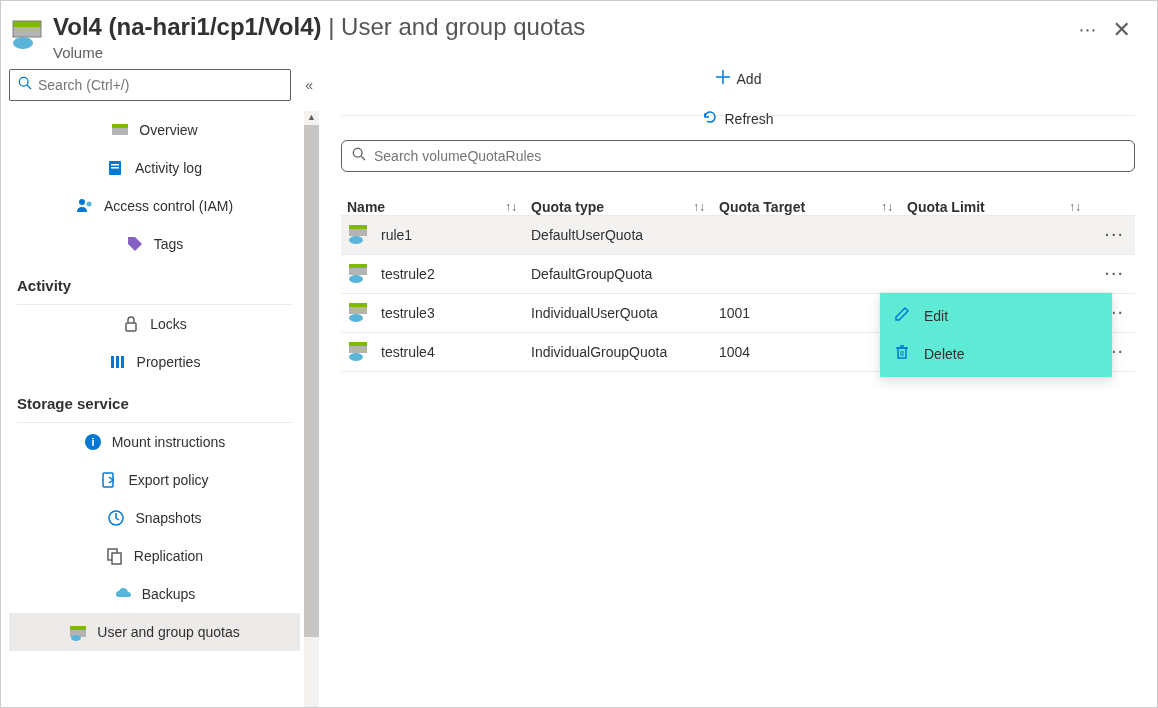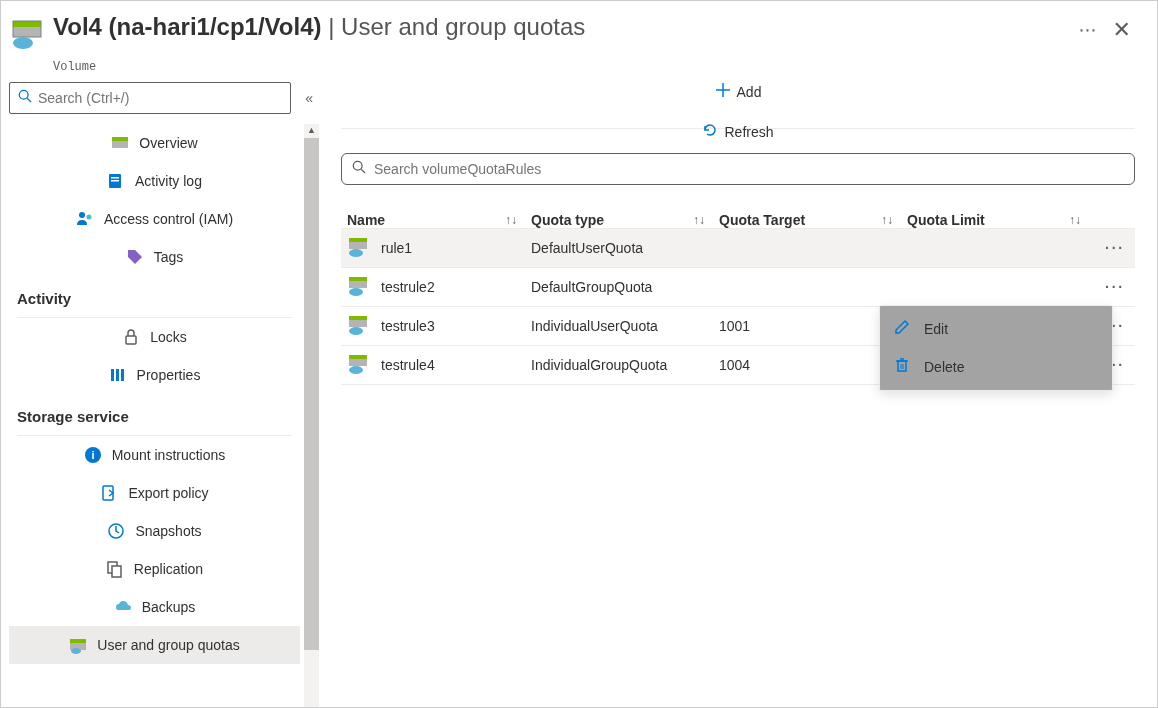--- a/index.html
+++ b/index.html
@@ -2,21 +2,21 @@
 <html><head>
 <meta charset="utf-8">
 <style>
 * { box-sizing: border-box; margin: 0; padding: 0; }
 body { font-family: "Segoe UI", Arial, sans-serif; font-size: 14px; color: #323130; background: #fff; width: 1158px; height: 708px; border: 1px solid #ccc; position: relative; overflow: hidden; }
 .header { display: flex; align-items: flex-start; padding: 12px 18px 0 10px; }
 .header-icon { width: 34px; height: 34px; margin-right: 8px; margin-top: 4px; flex-shrink: 0; }
 .header-text { flex: 1; }
 .header-title { font-size: 24px; font-weight: 400; color: #555; line-height: 1.2; }
 .header-title-strong { font-weight: 600; color: #323130; }
-.header-subtitle { font-size: 12px; color: #605e5c; margin-top: 18px; font-family: Liberation Mono, monospace; }
+.header-subtitle { font-size: 15px; color: #605e5c; margin-top: 2px; }
 .header-ellipsis { color: #605e5c; font-size: 18px; padding: 6px 8px; cursor: pointer; margin-left: 8px; }
 .header-close { font-size: 22px; color: #605e5c; padding: 4px 8px; cursor: pointer; font-weight: 300; }
 
 .body { display: flex; height: calc(100% - 60px); }
 
 .sidebar { width: 336px; padding: 8px 0 0 8px; display: flex; flex-direction: column; }
 .sidebar-top { display: flex; align-items: center; gap: 14px; padding-right: 6px; }
 .search-box { flex: 1; display: flex; align-items: center; border: 1px solid #605e5c; border-radius: 2px; height: 32px; padding: 0 8px; }
 .search-box input { border: none; outline: none; flex: 1; font-size: 14px; color: #323130; background: transparent; }
 .collapse-icon { font-size: 14px; color: #605e5c; cursor: pointer; }
@@ -50,21 +50,21 @@
 .col-type { width: 188px; }
 .col-target { width: 188px; }
 .col-limit { width: 188px; }
 .col-actions { width: 40px; text-align: center; }
 .table-row { display: flex; align-items: center; height: 39px; border-bottom: 1px solid #edebe9; }
 .table-row.highlighted { background: #f3f2f1; }
 .td { font-size: 14px; padding-right: 10px; }
 .name-cell { display: flex; align-items: center; gap: 10px; }
 .row-actions { width: 40px; text-align: center; color: #605e5c; cursor: pointer; letter-spacing: 2px; font-weight: bold; }
 
-.context-menu { position: absolute; top: 231px; right: 44px; width: 234px; background: #a3a3a3; border: 1px solid #edebe9; box-shadow: 0 4px 12px rgba(0,0,0,0.12); border-radius: 2px; padding: 4px 0; z-index: 10; }
+.context-menu { position: absolute; top: 231px; right: 44px; width: 234px; background: #5eead4; border: 1px solid #edebe9; box-shadow: 0 4px 12px rgba(0,0,0,0.12); border-radius: 2px; padding: 4px 0; z-index: 10; }
 .context-item { display: flex; align-items: center; gap: 12px; height: 38px; padding: 0 14px; cursor: pointer; font-size: 14px; }
 .context-icon { width: 18px; color: #0078d4; }
 
 .svg-icon { width: 18px; height: 18px; }
 .volume-icon-lg { width: 34px; height: 34px; }
 </style>
 </head>
 <body>
 
 <div class="header">

